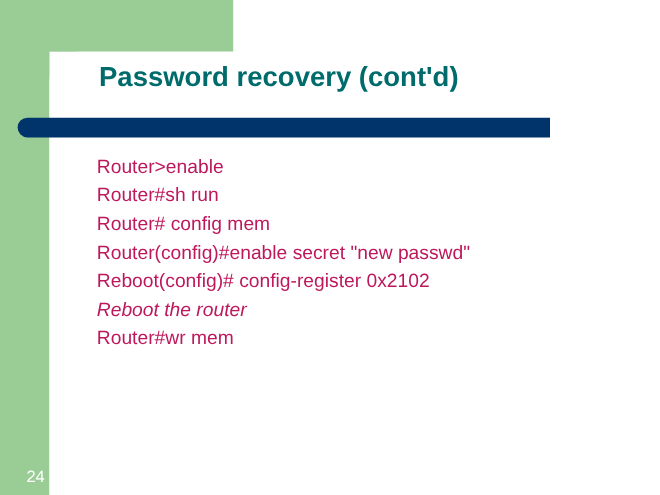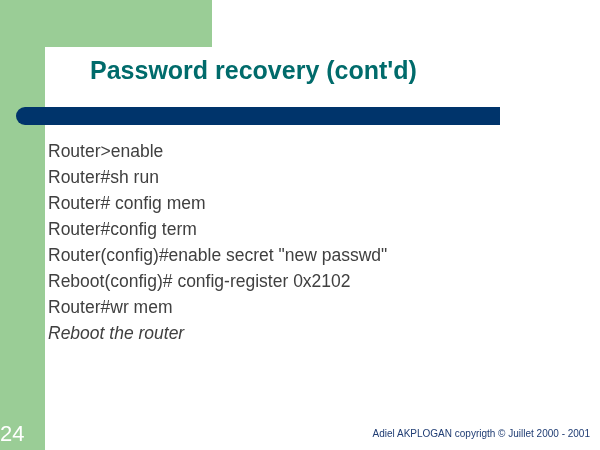--- a/index.html
+++ b/index.html
@@ -77,39 +77,40 @@
   .body-list {
     position: absolute;
     left: 48px;
     top: 138px;
     width: 500px;
     margin: 0;
     padding: 0;
     list-style: none;
   }
   .body-line {
-    color: #404040;
+    color: #be185d;
     font-size: 17.5px;
     line-height: 26px;
     white-space: nowrap;
+    margin-left: 40px;
   }
   .body-line.is-bold-tail .tail {
     font-weight: normal;
   }
   .body-line.is-italic {
     font-style: italic;
   }
 
   
   .slide-number {
     position: absolute;
-    left: 0;
+    left: 24px;
     top: 423px;
     color: #ffffff;
-    font-size: 22px;
+    font-size: 15px;
     line-height: 22px;
   }
   .footer-credit {
     position: absolute;
     right: 10px;
     top: 427px;
     color: #1F3C73;
     font-size: 10px;
     line-height: 13px;
     white-space: nowrap;
@@ -124,24 +125,22 @@
   <div class="green-block"></div>
   <div class="white-card"></div>
   <div class="navy-bar"></div>
 
   <div class="slide-title">Password recovery (cont'd)</div>
 
   <ul class="body-list" id="body-list">
       <li class="body-line"><span class="head">Router&gt;enable</span></li>
       <li class="body-line"><span class="head">Router#sh run</span></li>
       <li class="body-line"><span class="head">Router# config mem</span></li>
-      <li class="body-line"><span class="head">Router#config term</span></li>
       <li class="body-line"><span class="head">Router(config)#enable secret "new passwd"</span></li>
       <li class="body-line is-bold-tail"><span class="head">Reboot(config)# </span><span class="tail">config-register 0x2102</span></li>
+      <li class="body-line is-italic"><span class="head">Reboot the router</span></li>
       <li class="body-line"><span class="head">Router#wr mem</span></li>
-      <li class="body-line is-italic"><span class="head">Reboot the router</span></li>
     </ul>
 
   <div class="slide-number">24</div>
 
-  <div class="footer-credit">Adiel AKPLOGAN copyrigth © Juillet 2000 - 2001</div>
 
 </div>
 
 </body></html>

